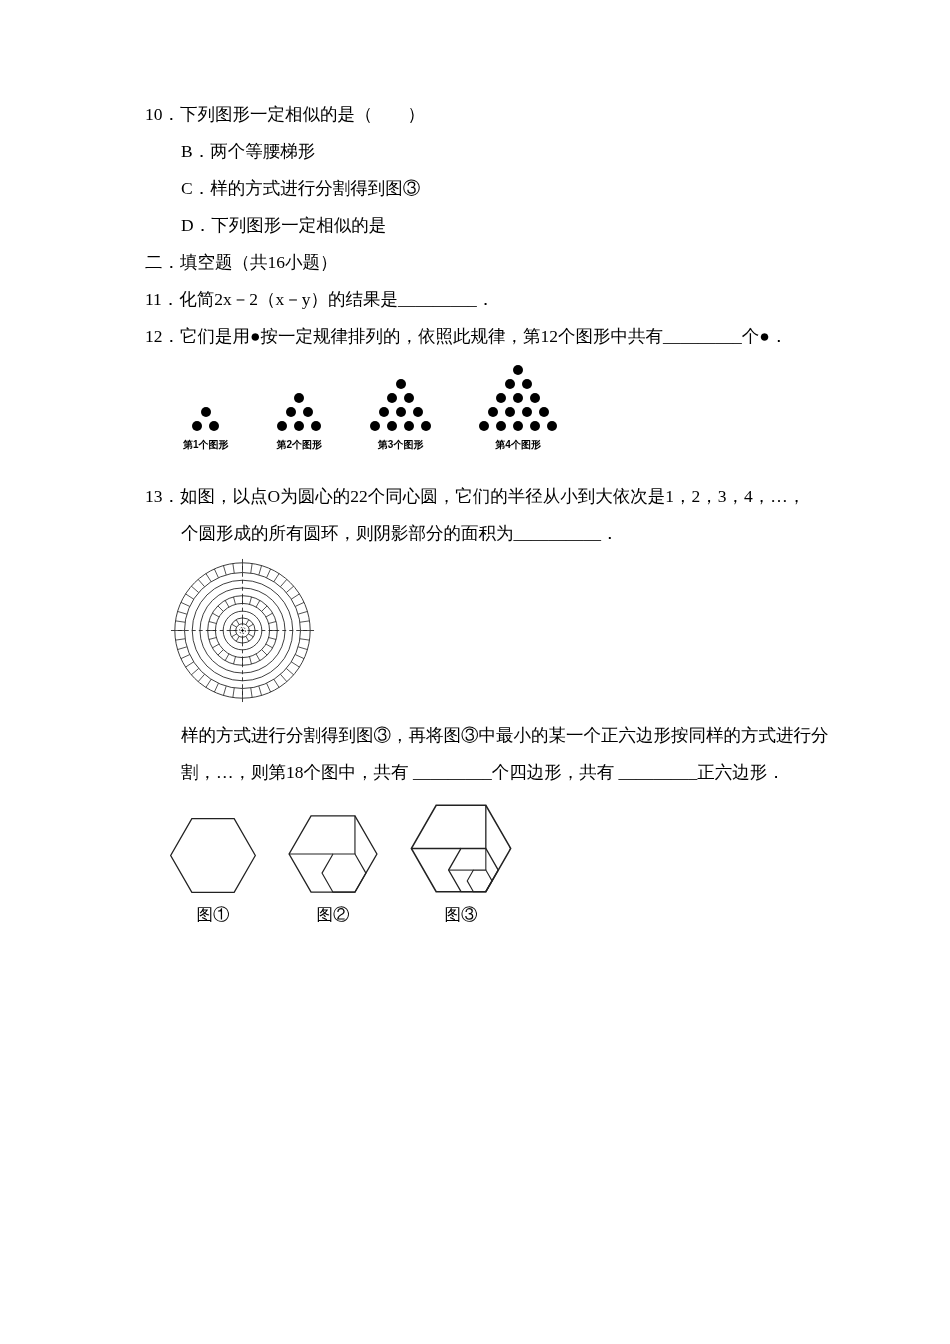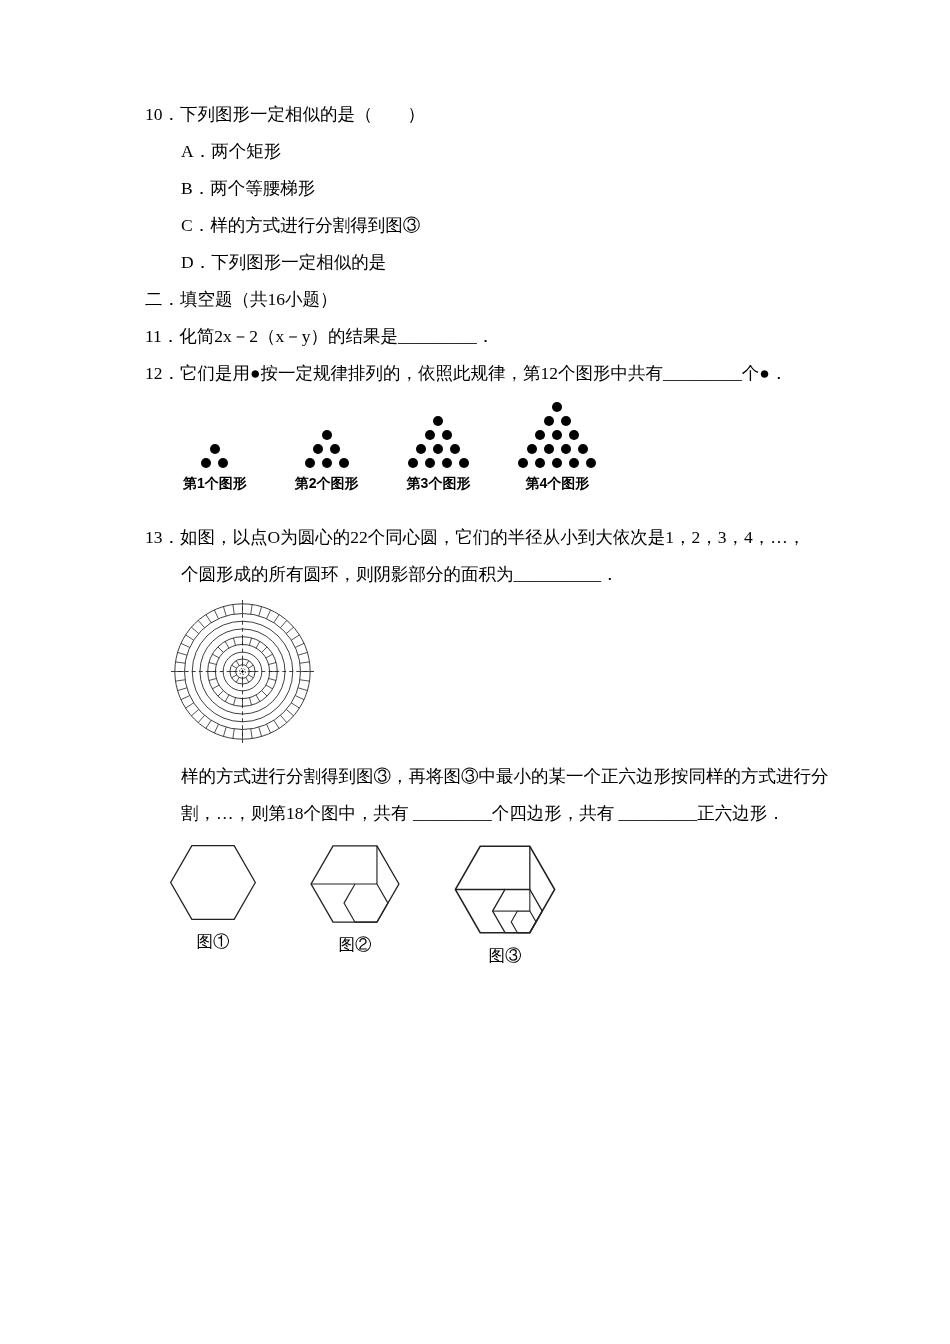--- a/index.html
+++ b/index.html
@@ -14,40 +14,39 @@
   .page { width:950px; height:1344px; padding:96px 44px 0 145px; overflow:hidden; }
   .line { font-size:17.5px; line-height:37px; white-space:nowrap; }
   .indent { padding-left:36px; }
 
   
   .dot-figs { display:flex; align-items:flex-end; gap:48px; margin:10px 0 26px 38px; }
   .dot-fig { display:flex; flex-direction:column; align-items:center; }
   .dot-tri { display:flex; flex-direction:column; align-items:center; gap:4px; }
   .dot-row { display:flex; gap:7px; justify-content:center; }
   .dot { width:10px; height:10px; border-radius:50%; background:#000; display:inline-block; }
-  .dot-label { font-family:"Liberation Sans","DejaVu Sans",sans-serif; font-weight:700; font-size:14px; margin-top:7px; white-space:nowrap; }
+  .dot-label { font-family:"Liberation Sans","DejaVu Sans",sans-serif; font-weight:700; font-size:10px; margin-top:7px; white-space:nowrap; }
 
   
   .circle-fig { margin:6px 0 14px 25px; line-height:0; }
 
   
-  .hex-figs { display:flex; gap:48px; margin:10px 0 2px 22px; }
+  .hex-figs { display:flex; align-items:flex-end; gap:26px; margin:10px 0 2px 22px; }
   .hex-fig { display:flex; flex-direction:column; align-items:center; gap:9px; }
   .hex-label { font-size:16.5px; line-height:20px; }
 
   svg .stroke { stroke:#222; fill:none; }
 </style>
 </head>
 <body>
 
 <div class="page">
 
   <section>
     <div class="line">10．下列图形一定相似的是（　　）</div>
-    <div class="line indent">A．两个矩形</div>
     <div class="line indent">B．两个等腰梯形</div>
     <div class="line indent">C．样的方式进行分割得到图③</div>
     <div class="line indent">D．下列图形一定相似的是</div>
   </section>
 
   <div class="line">二．填空题（共16小题）</div>
 
   <div class="line">11．化简2x－2（x－y）的结果是_________．</div>
 
   <section>

